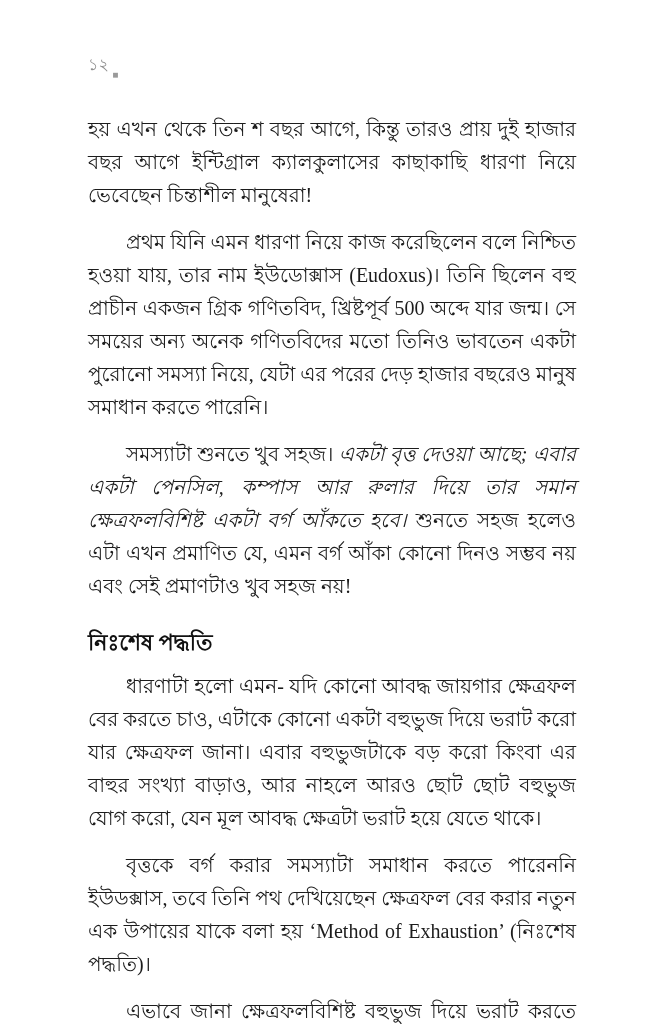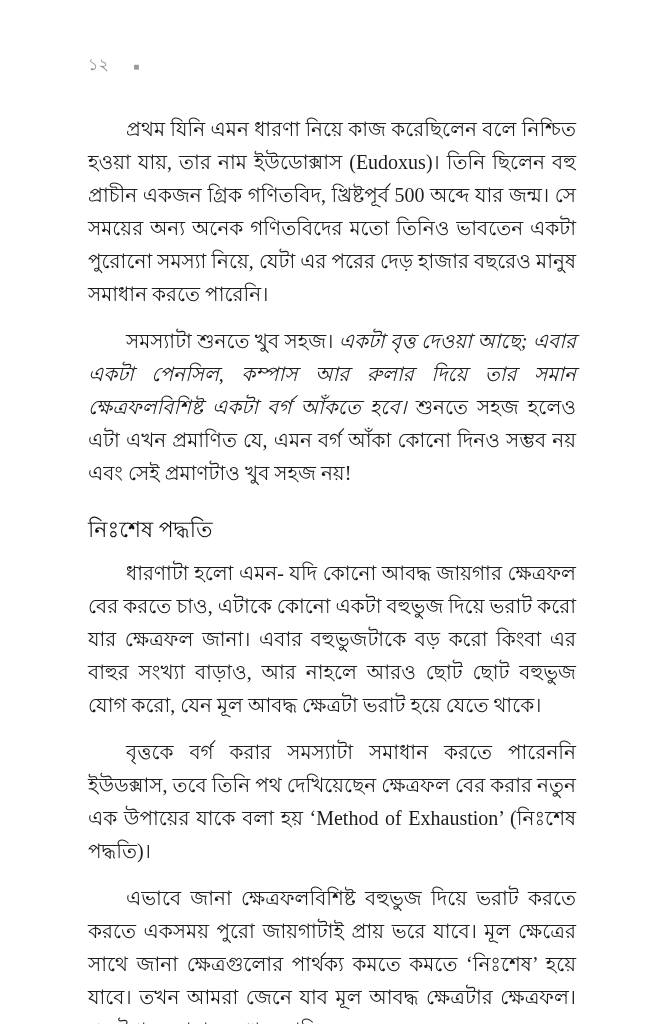--- a/index.html
+++ b/index.html
@@ -14,22 +14,22 @@
     margin: 0 auto;
     background: #ffffff;
     box-sizing: border-box;
     padding: 52px 87px 0 88px;
     font-family: "Liberation Serif", "DejaVu Serif", serif;
     color: #1c1c1c;
     overflow: hidden;
   }
   .running-head {
     display: flex;
-    align-items: center;
-    gap: 24px;
+    align-items: flex-end;
+    gap: 3px;
     font-size: 16px;
     color: #8f8f8f;
     letter-spacing: 0.2px;
     margin-bottom: 34px;
   }
   .running-head .sq-bullet {
     display: inline-block;
     font-size: 10px;
     line-height: 1;
     color: #9a9a9a;
@@ -43,38 +43,39 @@
     text-indent: 38px;
   }
   .body-text p.para.no-indent {
     text-indent: 0;
   }
   .body-text em {
     font-style: italic;
   }
   h2.section-heading {
     font-size: 22px;
-    font-weight: normal;
+    font-weight: bold;
     margin: 26px 0 12px 0;
     line-height: 1.3;
     color: #111111;
   }
 </style>
 </head>
 <body>
 
 <div class="page">
 
   <header class="running-head">
     <span>১২</span>
     <span class="sq-bullet">■</span>
   </header>
 
   <main class="body-text">
 
+    <p class="para no-indent">হয় এখন থেকে তিন শ বছর আগে, কিন্তু তারও প্রায় দুই হাজার বছর আগে ইন্টিগ্রাল ক্যালকুলাসের কাছাকাছি ধারণা নিয়ে ভেবেছেন চিন্তাশীল মানুষেরা!</p>
 
     <p class="para">প্রথম যিনি এমন ধারণা নিয়ে কাজ করেছিলেন বলে নিশ্চিত হওয়া যায়, তার নাম ইউডোক্সাস (Eudoxus)। তিনি ছিলেন বহু প্রাচীন একজন গ্রিক গণিতবিদ, খ্রিষ্টপূর্ব 500 অব্দে যার জন্ম। সে সময়ের অন্য অনেক গণিতবিদের মতো তিনিও ভাবতেন একটা পুরোনো সমস্যা নিয়ে, যেটা এর পরের দেড় হাজার বছরেও মানুষ সমাধান করতে পারেনি।</p>
 
     <p class="para"><span>সমস্যাটা শুনতে খুব সহজ। </span><em>একটা বৃত্ত দেওয়া আছে; এবার একটা পেনসিল, কম্পাস আর রুলার দিয়ে তার সমান ক্ষেত্রফলবিশিষ্ট একটা বর্গ আঁকতে হবে। </em><span>শুনতে সহজ হলেও এটা এখন প্রমাণিত যে, এমন বর্গ আঁকা কোনো দিনও সম্ভব নয় এবং সেই প্রমাণটাও খুব সহজ নয়!</span></p>
 
     <h2 class="section-heading">নিঃশেষ পদ্ধতি</h2>
 
     <p class="para">ধারণাটা হলো এমন- যদি কোনো আবদ্ধ জায়গার ক্ষেত্রফল বের করতে চাও, এটাকে কোনো একটা বহুভুজ দিয়ে ভরাট করো যার ক্ষেত্রফল জানা। এবার বহুভুজটাকে বড় করো কিংবা এর বাহুর সংখ্যা বাড়াও, আর নাহলে আরও ছোট ছোট বহুভুজ যোগ করো, যেন মূল আবদ্ধ ক্ষেত্রটা ভরাট হয়ে যেতে থাকে।</p>
 
     <p class="para">বৃত্তকে বর্গ করার সমস্যাটা সমাধান করতে পারেননি ইউডক্সাস, তবে তিনি পথ দেখিয়েছেন ক্ষেত্রফল বের করার নতুন এক উপায়ের যাকে বলা হয় ‘Method of Exhaustion’ (নিঃশেষ পদ্ধতি)।</p>

